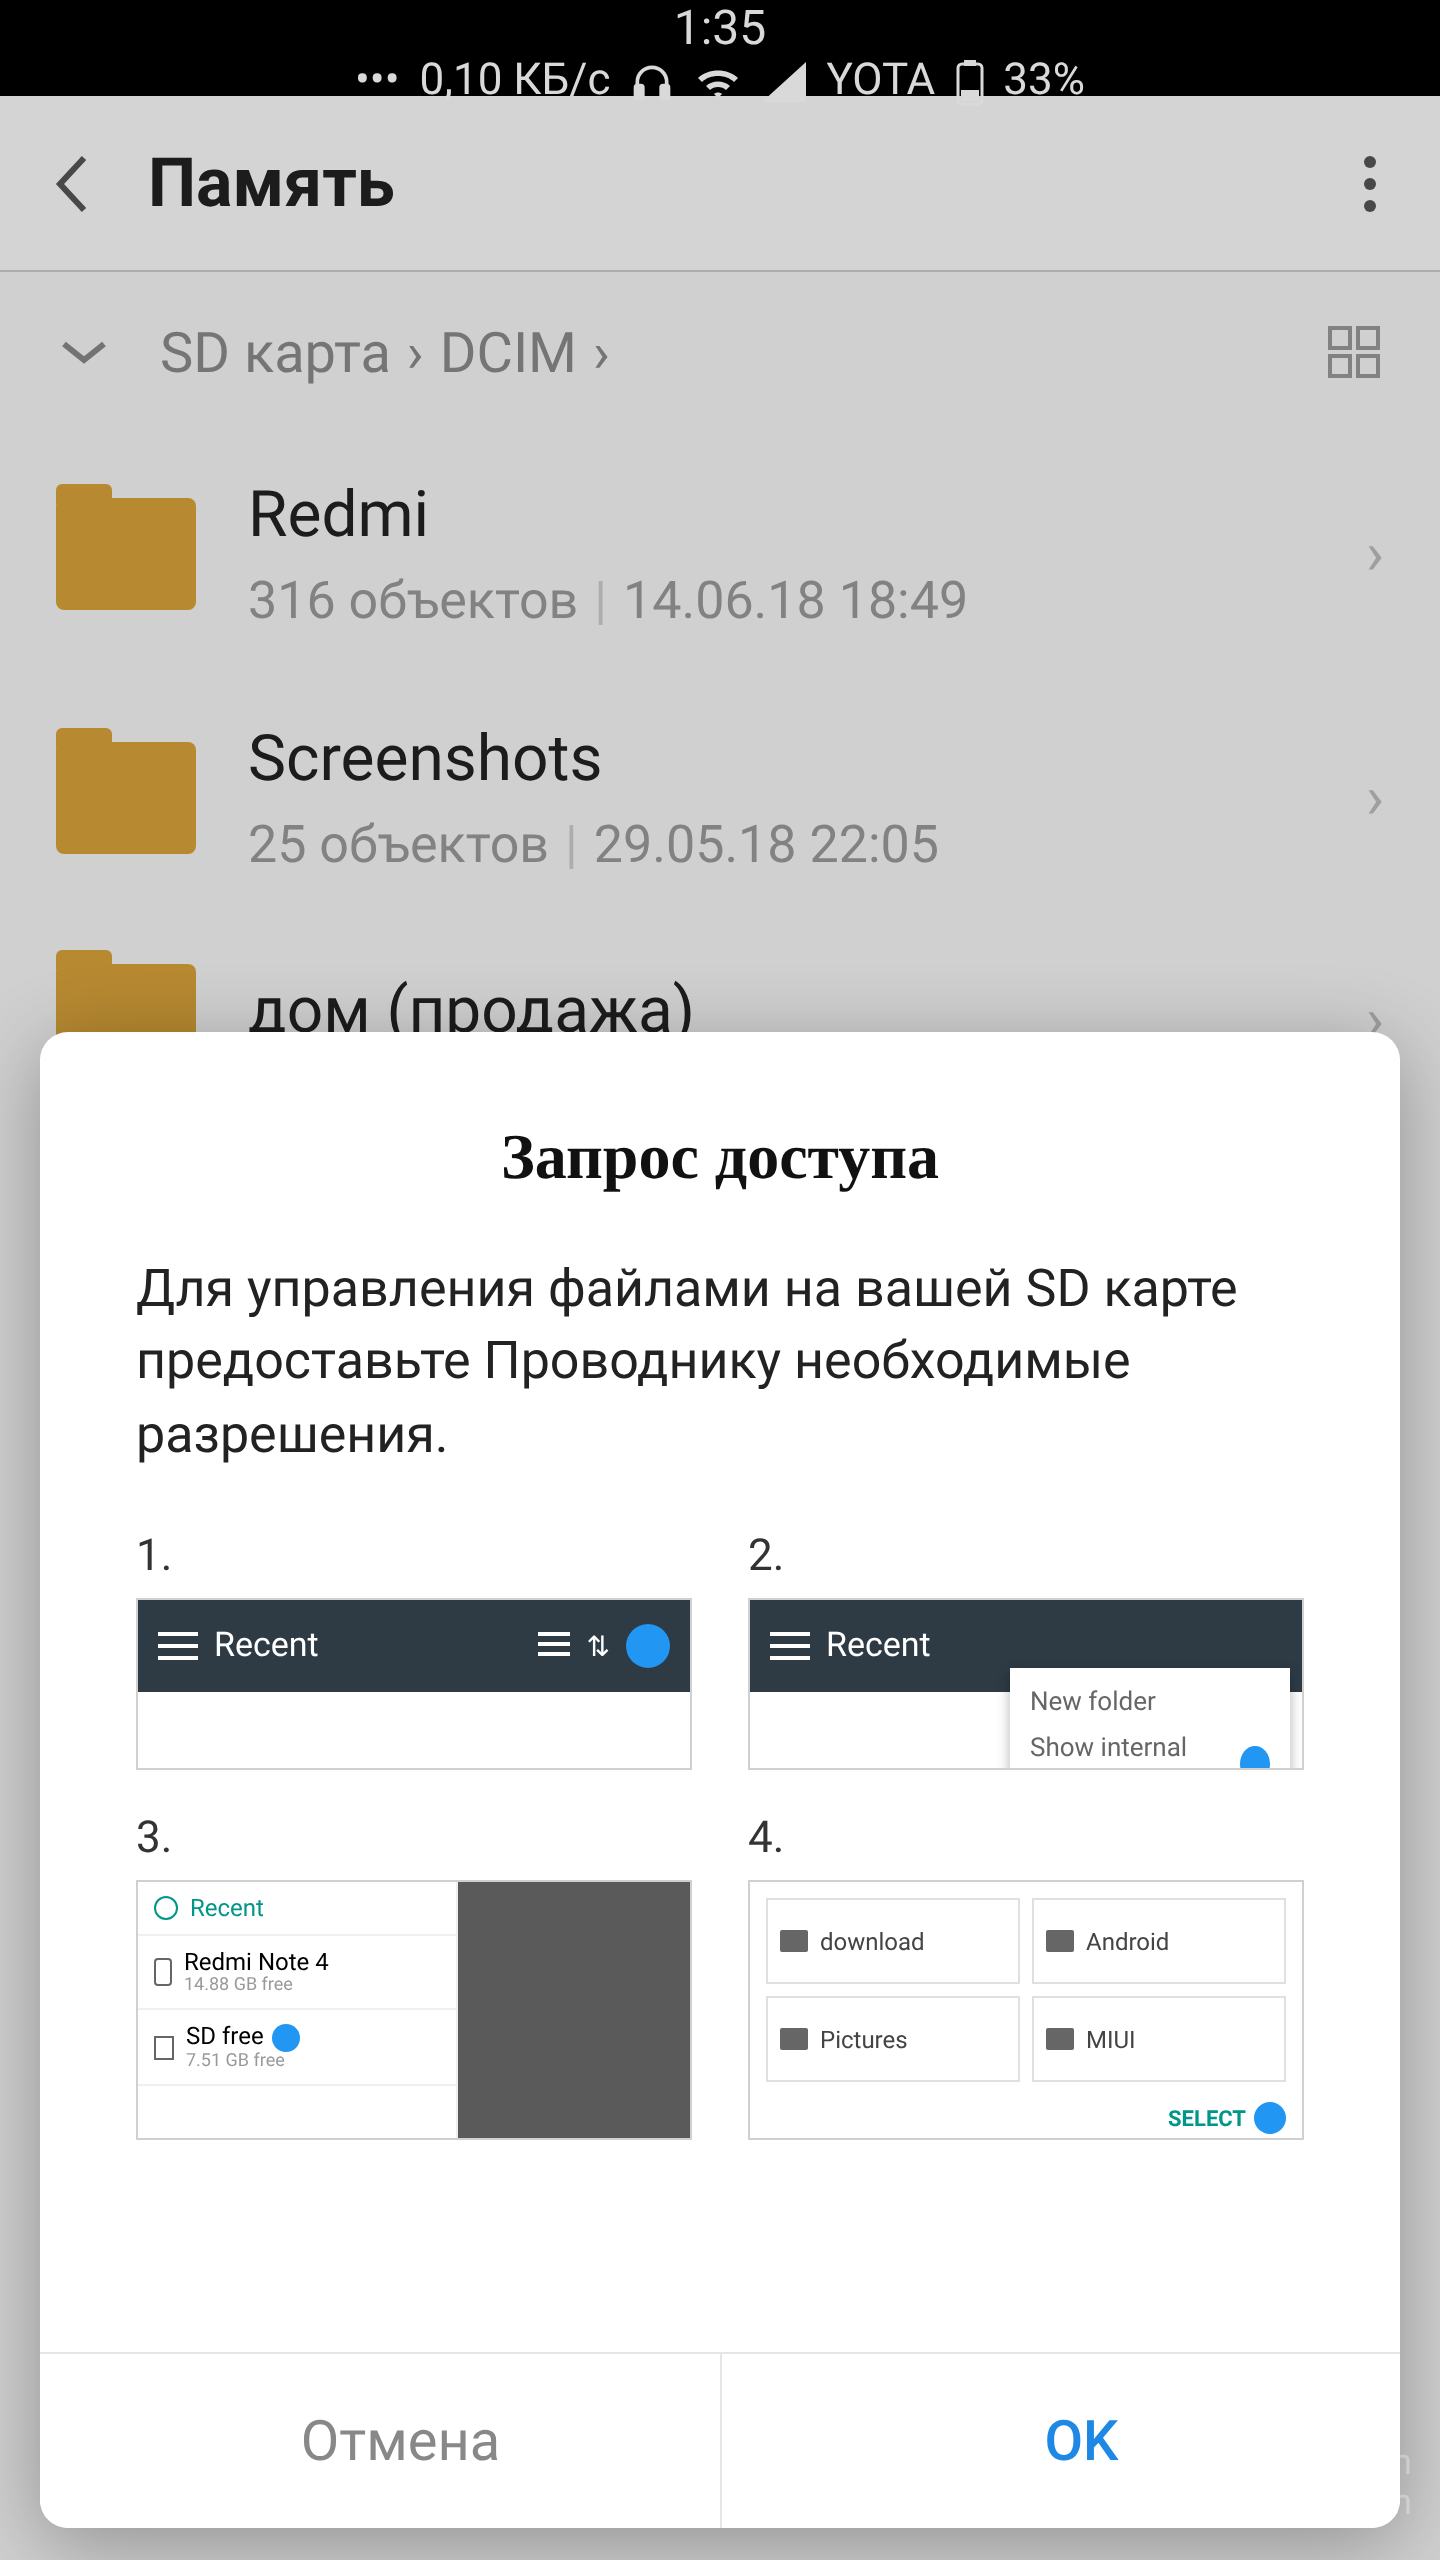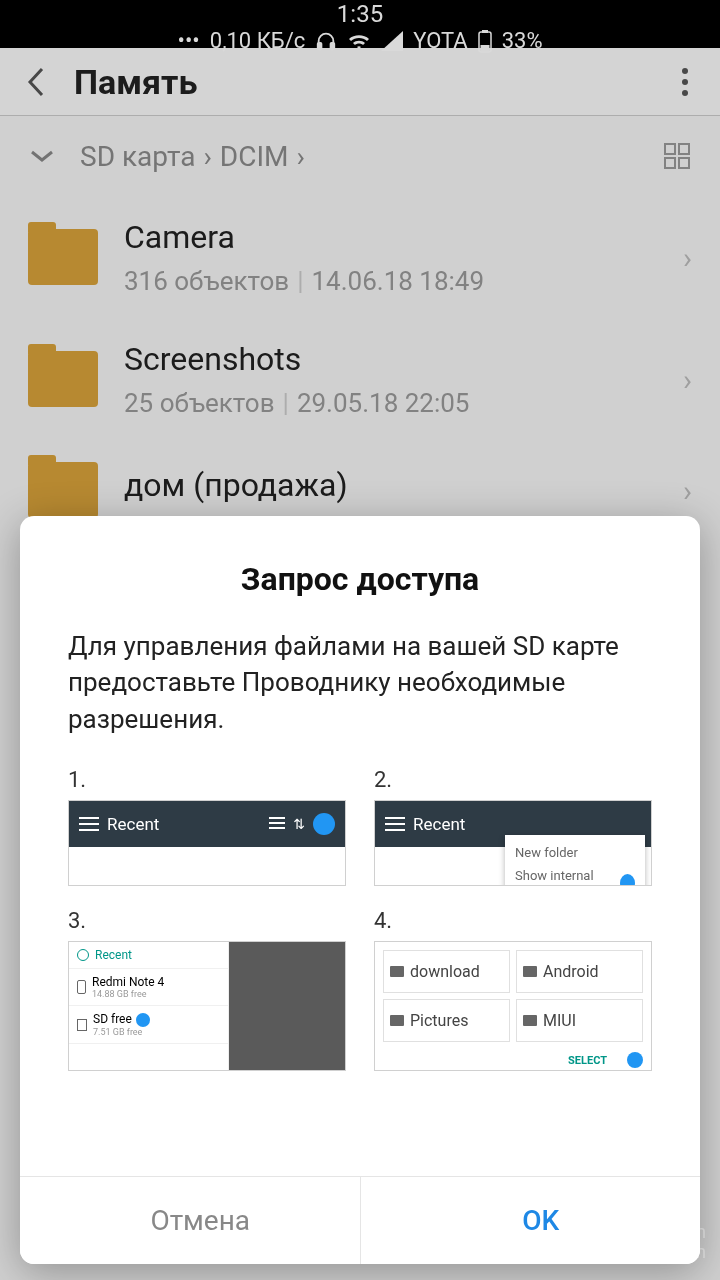--- a/index.html
+++ b/index.html
@@ -6,21 +6,21 @@
 html, body { width: 720px; height: 1280px; overflow: hidden; background: #000; }
 .screen { width: 720px; height: 1280px; background: #f5f5f5; position: relative; }
 
 
 .status-bar { height: 48px; background: #000; color: #fff; display: flex; align-items: center; justify-content: space-between; padding: 0 16px; font-size: 24px; flex-direction: column; }
 .status-left { display: flex; align-items: center; gap: 8px; }
 .status-right { display: flex; align-items: center; gap: 10px; font-size: 22px; }
 .status-right .ic { display: inline-flex; align-items: center; }
 
 
-.app-header { height: 68px; display: flex; align-items: center; padding: 0 20px; border-bottom: 1px solid #ccc; background: #fafafa; }
+.app-header { height: 88px; display: flex; align-items: center; padding: 0 20px; border-bottom: 1px solid #ccc; background: #fafafa; }
 .back-ic { width: 30px; height: 30px; display: flex; align-items: center; justify-content: center; color: #444; margin-right: 24px; }
 .app-title { font-size: 34px; font-weight: 700; color: #222; flex: 1; }
 .more-ic { width: 30px; height: 30px; display: flex; align-items: center; justify-content: center; color: #444; }
 
 
 .breadcrumb-row { height: 80px; display: flex; align-items: center; padding: 0 28px; color: #8a8a8a; font-size: 28px; }
 .bc-expand { width: 40px; display: flex; align-items: center; }
 .bc-path { flex: 1; display: flex; align-items: center; gap: 6px; margin-left: 12px; }
 .bc-seg { color: #8a8a8a; }
 .bc-chev { color: #8a8a8a; margin: 0 2px; }
@@ -36,21 +36,21 @@
 .folder-meta { font-size: 26px; color: #999; display: flex; align-items: center; gap: 8px; }
 .folder-meta .sep { color: #ccc; }
 .folder-chev { color: #bbb; font-size: 30px; }
 
 
 .scrim { position: absolute; inset: 0; background: rgba(0,0,0,0.15); }
 
 
 .dialog { position: absolute; left: 20px; right: 20px; top: 516px; bottom: 16px; background: #fff; border-radius: 14px; box-shadow: 0 8px 40px rgba(0,0,0,0.3); display: flex; flex-direction: column; }
 .dialog-body { padding: 44px 48px 20px; flex: 1; overflow: hidden; }
-.dialog-title { font-size: 32px; font-weight: 700; text-align: center; color: #111; margin-bottom: 30px; }
+.dialog-title { font-size: 32px; font-weight: 700; text-align: center; color: #111; margin-bottom: 30px; font-family: Liberation Serif, serif; }
 .dialog-msg { font-size: 26px; color: #222; line-height: 1.4; margin-bottom: 30px; }
 .steps-grid { display: grid; grid-template-columns: 1fr 1fr; gap: 22px 28px; }
 .step { }
 .step-num { font-size: 22px; color: #333; margin-bottom: 8px; }
 .step-img { border: 1px solid #d0d0d0; background: #fff; height: 86px; position: relative; overflow: hidden; }
 .step-img.tall { height: 130px; }
 .dark-bar { background: #2e3b45; height: 46px; display: flex; align-items: center; padding: 0 10px; color: #fff; font-size: 16px; gap: 8px; }
 .menu-icon { width: 20px; height: 2px; background: #fff; box-shadow: 0 -6px 0 #fff, 0 6px 0 #fff; }
 .dark-bar .label { flex: 1; font-size: 17px; }
 .dot-blue { width: 22px; height: 22px; border-radius: 50%; background: #2196f3; }
@@ -62,23 +62,23 @@
 .side-panel { display: flex; height: 100%; }
 .side-panel .left { width: 160px; background: #fff; border-right: 1px solid #eee; font-size: 12px; }
 .side-panel .left .r { padding: 6px 8px; display: flex; align-items: center; gap: 6px; border-bottom: 1px solid #f0f0f0; }
 .side-panel .left .r.hl { color: #009688; }
 .side-panel .right { flex: 1; background: #5a5a5a; }
 .clock-ic { width: 12px; height: 12px; border: 1.5px solid #009688; border-radius: 50%; position: relative; }
 .dev-ic { width: 9px; height: 14px; border: 1.5px solid #666; border-radius: 2px; }
 .sd-ic { width: 10px; height: 12px; border: 1.5px solid #666; }
 .sub { font-size: 9px; color: #999; display: block; }
 .folder-grid { display: grid; grid-template-columns: 1fr 1fr; gap: 6px; padding: 8px; height: calc(100% - 20px); }
-.fg-item { border: 1px solid #e0e0e0; display: flex; align-items: center; padding: 4px 6px; font-size: 16px; color: #444; gap: 6px; }
+.fg-item { border: 1px solid #e0e0e0; display: flex; align-items: center; padding: 4px 6px; font-size: 12px; color: #444; gap: 6px; }
 .fg-ic { width: 14px; height: 11px; background: #666; border-radius: 1px; }
-.select-row { text-align: right; padding: 2px 8px; font-size: 11px; color: #009688; font-weight: 700; display: flex; justify-content: flex-end; align-items: center; gap: 20px; }
+.select-row { text-align: right; padding: 2px 8px; font-size: 11px; color: #009688; font-weight: 700; display: flex; justify-content: flex-end; align-items: center; gap: 4px; }
 .select-row .dot-blue { width: 16px; height: 16px; }
 
 
 .dialog-actions { display: flex; border-top: 1px solid #e5e5e5; height: 88px; }
 .dlg-btn { flex: 1; display: flex; align-items: center; justify-content: center; font-size: 28px; background: #fff; border: none; padding-left: 21px; }
 .dlg-btn.cancel { color: #888; border-right: 1px solid #e5e5e5; border-radius: 0 0 0 14px; }
 .dlg-btn.ok { color: #1e88e5; font-weight: 500; border-radius: 0 0 14px 0; }
 
 
 .watermark { position: absolute; right: 14px; bottom: 18px; color: rgba(255,255,255,0.3); font-size: 18px; text-align: right; line-height: 1.1; pointer-events: none; }
@@ -159,21 +159,21 @@
           <rect x="3" y="17" width="10" height="10"></rect>
           <rect x="17" y="17" width="10" height="10"></rect>
         </svg>
     </div>
   </div>
 
   <div class="folder-list">
     <div class="folder-item">
       <div class="folder-icon"></div>
       <div class="folder-text">
-        <div class="folder-name">Camera</div>
+        <div class="folder-name">Redmi</div>
         <div class="folder-meta">
           <span>316 объектов</span>
           <span class="sep">|</span>
           <span>14.06.18 18:49</span>
         </div>
       </div>
       <div class="folder-chev">›</div>
     </div>
     <div class="folder-item">
       <div class="folder-icon"></div>

